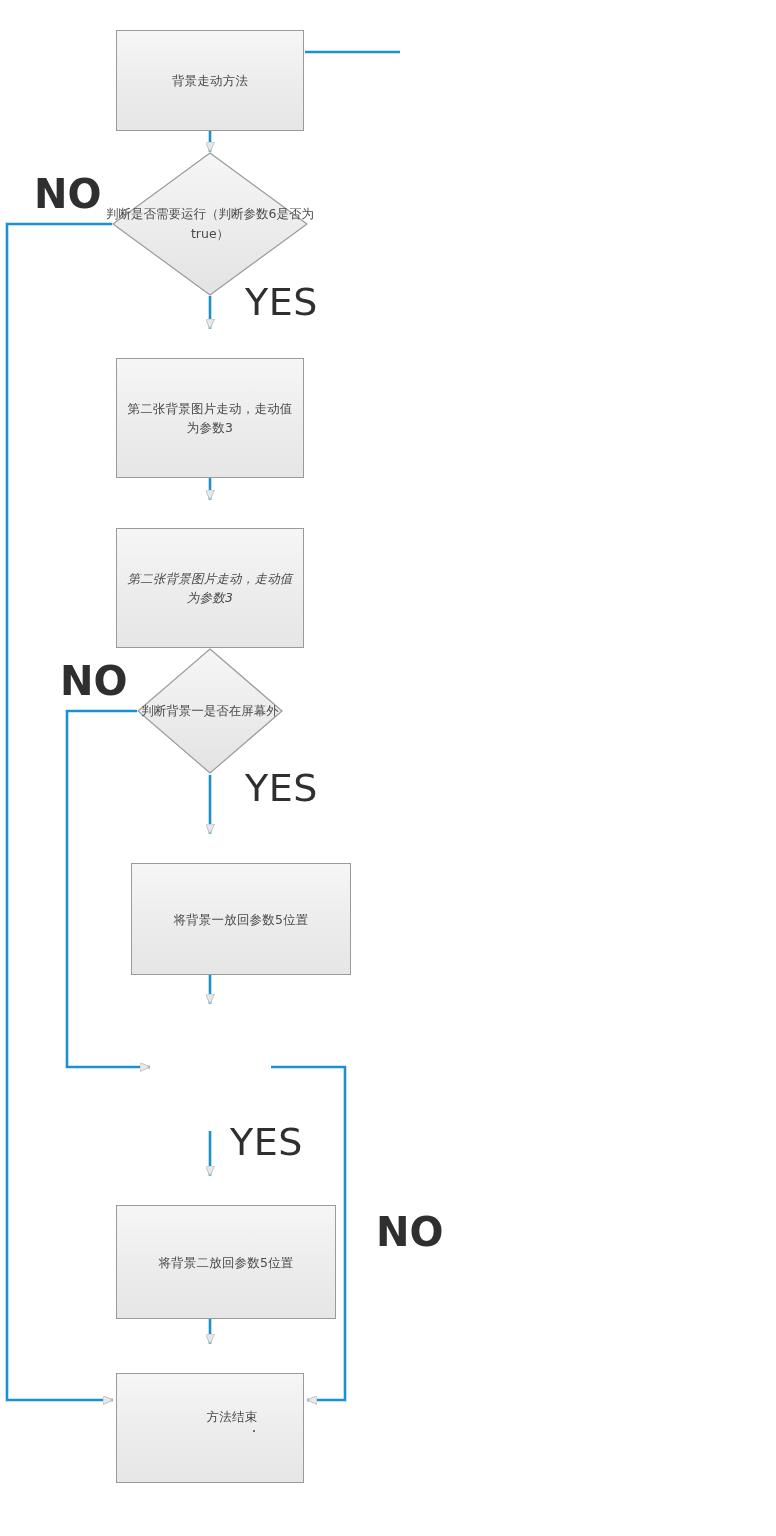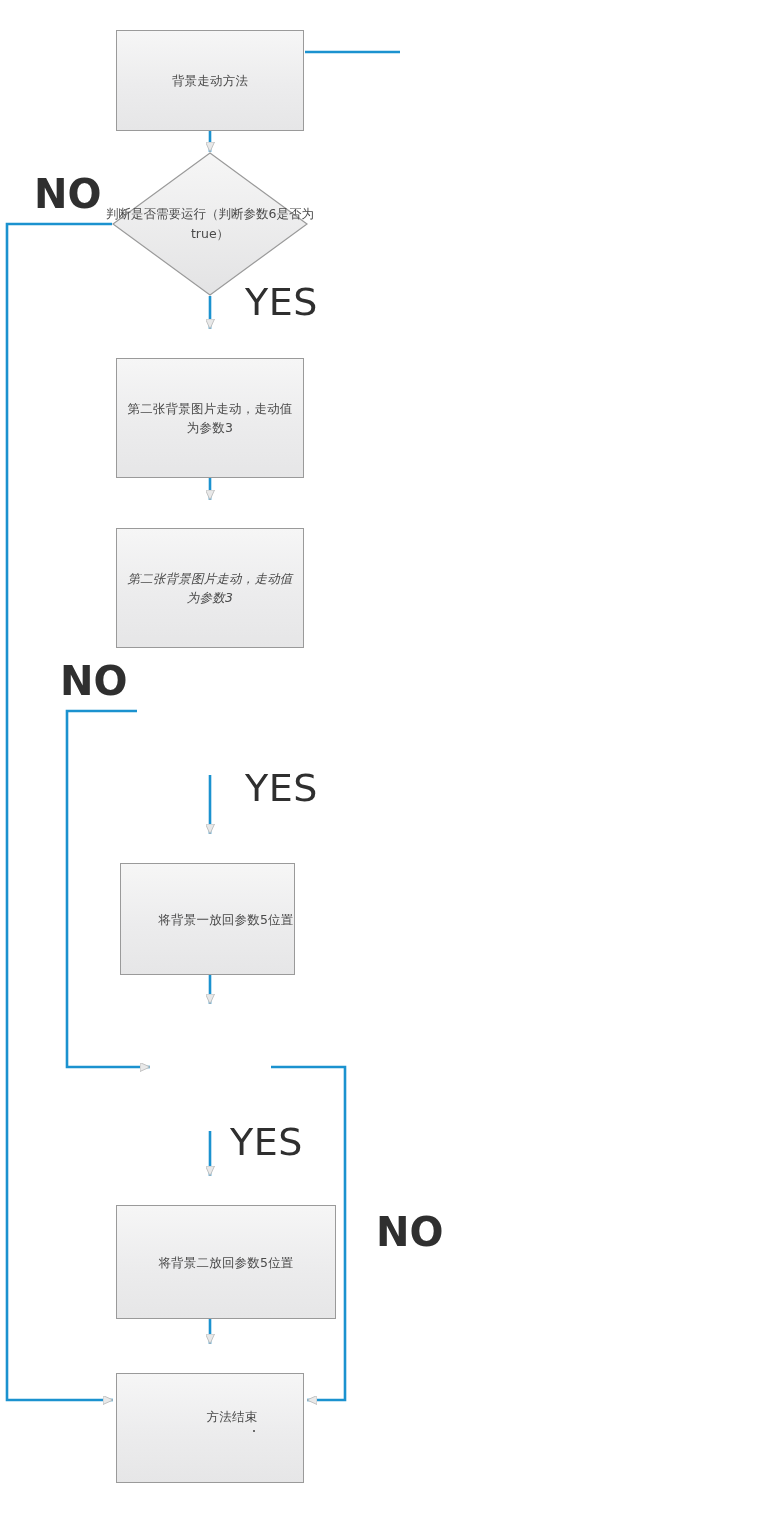--- a/index.html
+++ b/index.html
@@ -166,25 +166,37 @@
   <div class="branch" style="left:245px; top:286px;">YES</div>
 
   <div class="node proc" style="left:116px; top:330px; width:188px; height:120px;">
     <div class="txt">第二张背景图片走动，走动值为参数3</div>
   </div>
 
   <div class="node proc" style="left:116px; top:500px; width:188px; height:120px;font-style:italic;">
     <div class="txt">第二张背景图片走动，走动值为参数3</div>
   </div>
 
+  <div class="diamond-wrap" style="left:137px; top:648px; width:146px; height:126px;">
+    <svg class="diamond-shape" viewBox="0 0 146 126" preserveAspectRatio="none">
+      <defs>
+        <linearGradient id="dg2" x1="0" y1="0" x2="0" y2="1">
+          <stop offset="0%" stop-color="#f6f6f6"></stop>
+          <stop offset="100%" stop-color="#e3e3e4"></stop>
+        </linearGradient>
+      </defs>
+      <polygon points="73,1 145,63 73,125 1,63" fill="url(#dg2)" stroke="#9a9a9a" stroke-width="1.2"></polygon>
+    </svg>
+    <div class="diamond-label">判断背景一是否在屏幕外</div>
+  </div>
 
   <div class="branch no" style="left:44px; top:665px;">NO</div>
   <div class="branch" style="left:245px; top:772px;">YES</div>
 
-  <div class="node proc" style="left:120px; top:835px; width:175px; height:112px;text-align:right;">
+  <div class="node proc" style="left:131px; top:835px; width:220px; height:112px;">
     <div class="txt">将背景一放回参数5位置</div>
   </div>
 
 
   <div class="branch" style="left:230px; top:1126px;">YES</div>
   <div class="branch no" style="left:360px; top:1216px;">NO</div>
 
   <div class="node proc" style="left:116px; top:1177px; width:220px; height:114px;">
     <div class="txt">将背景二放回参数5位置</div>
   </div>

